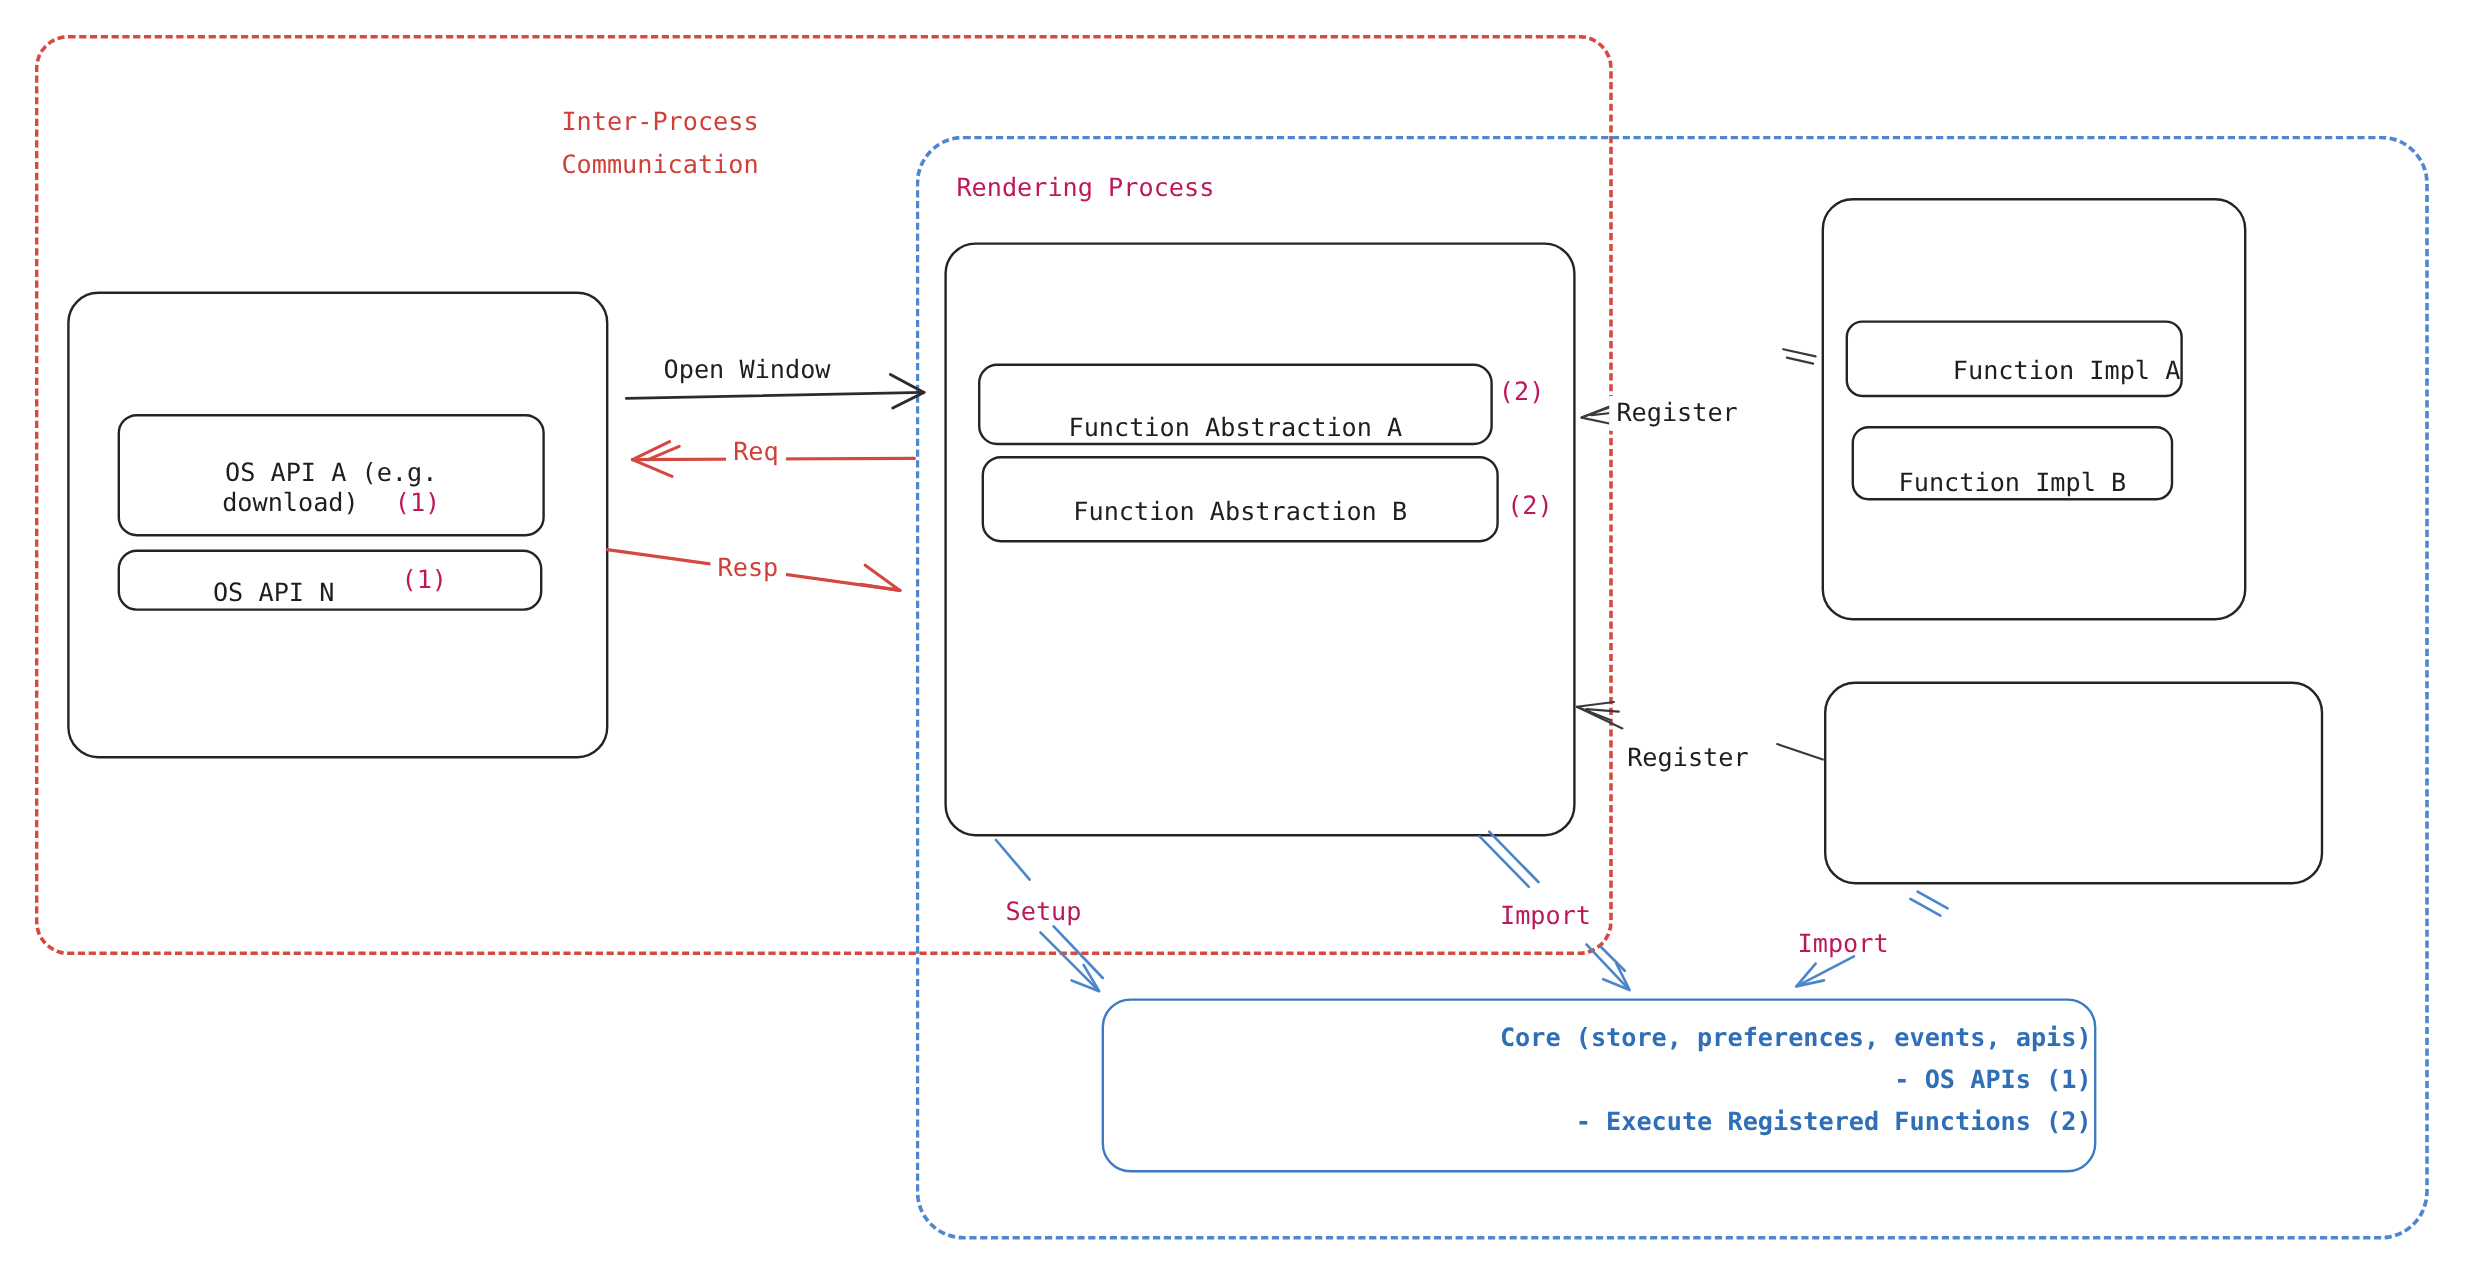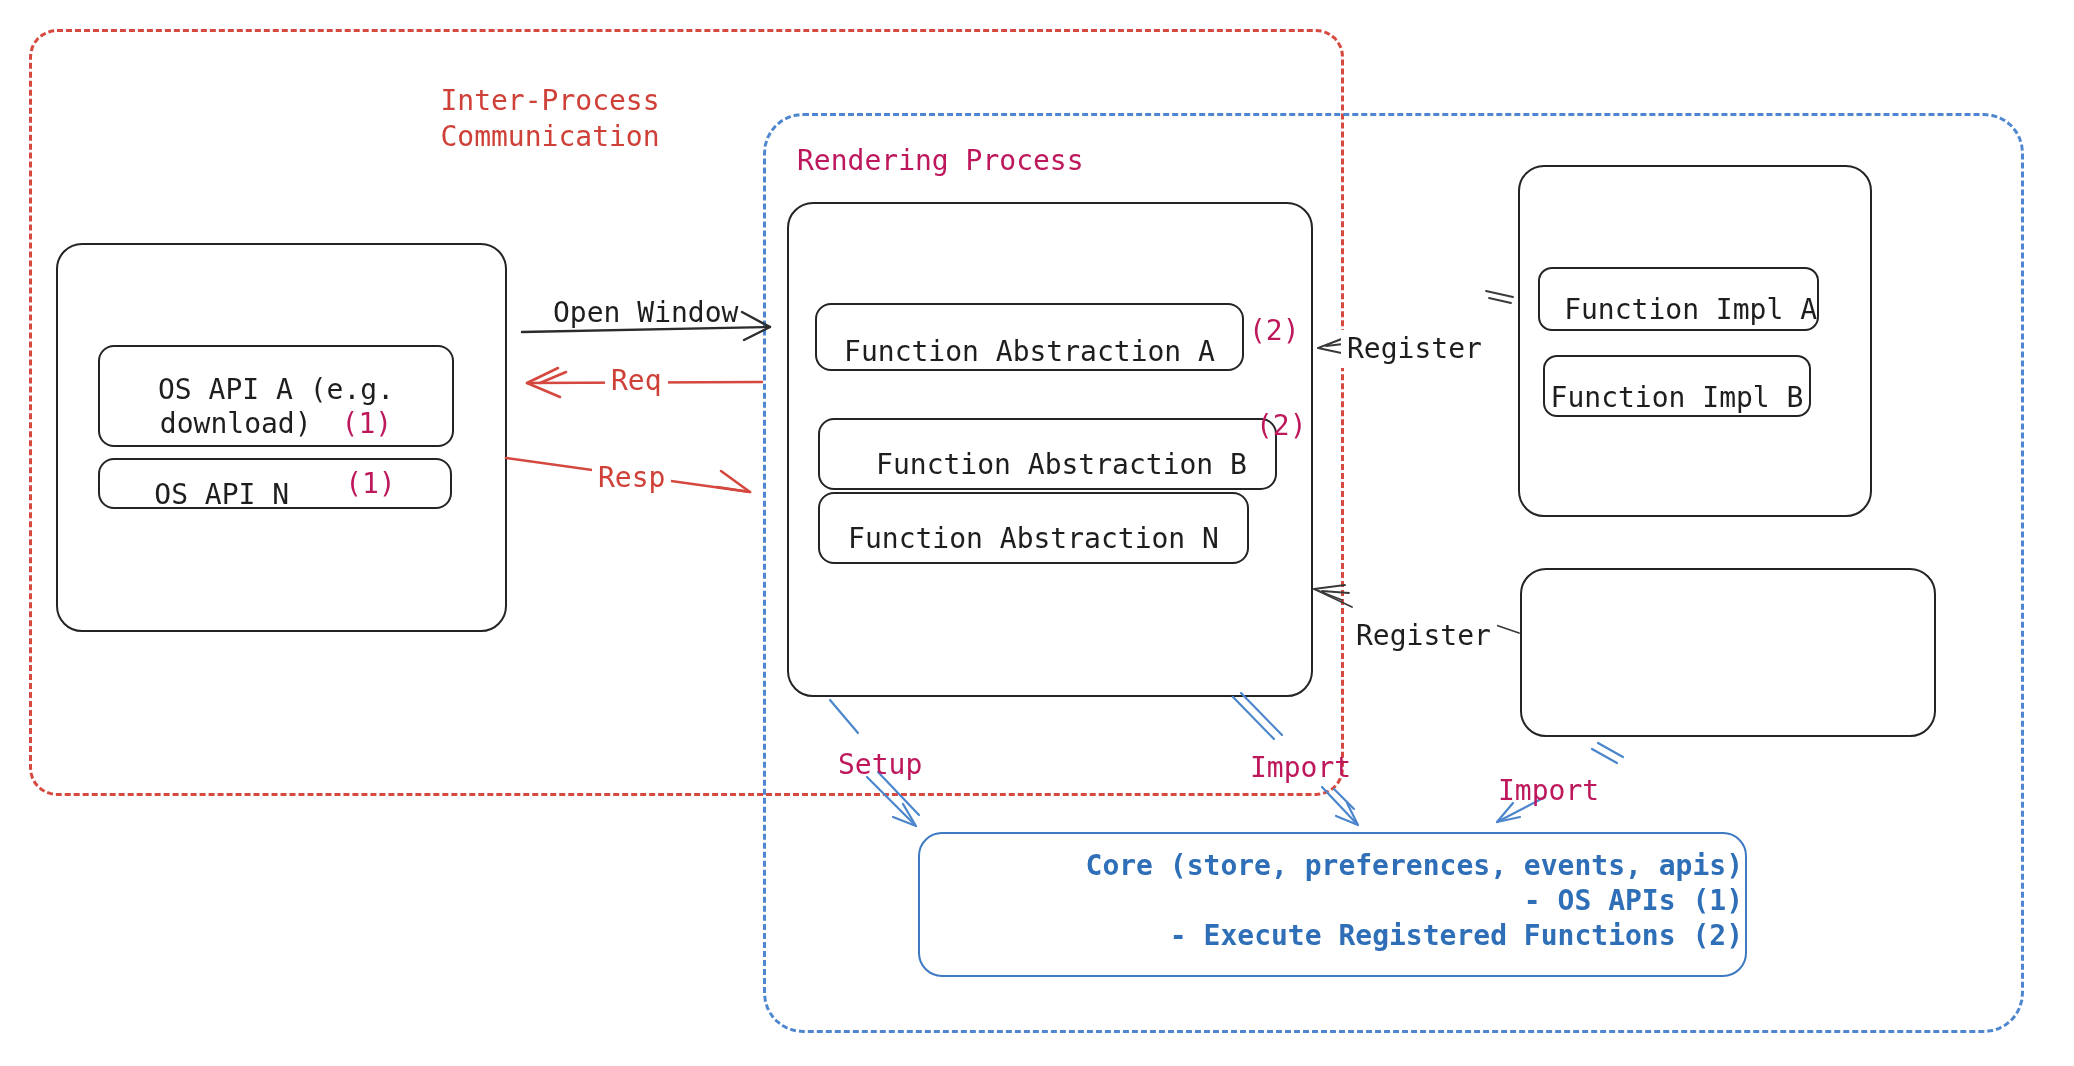--- a/index.html
+++ b/index.html
@@ -1,19 +1,19 @@
 <!DOCTYPE html>
 <html><head>
 <meta charset="utf-8">
 <style>
   html,body{margin:0;padding:0;background:#ffffff;}
   .canvas{position:relative;width:2074px;height:1066px;background:#ffffff;overflow:hidden;
           font-family:"DejaVu Sans Mono","Liberation Mono",monospace;color:#1e1e1e;}
   .abs{position:absolute;white-space:pre;}
-  .t28{font-size:28px;line-height:1.2;}
+  .t28{font-size:21px;line-height:1.2;}
   .ink{color:#1e1e1e;margin-top:22px;}
   .red{color:#cf4038;text-align:right;}
   .blue{color:#be185d;}
   .whitebg{background:#ffffff;padding:2px 6px;}
 
   
   .group-red{left:29px;top:29px;width:1309px;height:761px;border:3px dashed #d6493f;border-radius:28px;z-index:1;}
   .group-blue{left:763px;top:113px;width:1255px;height:914px;border:3px dashed #4e86cf;border-radius:40px;z-index:1;}
   .group{position:absolute;background:transparent;}
 
@@ -26,21 +26,21 @@
   .el-electron{left:56px;top:243px;width:447px;height:385px;}
   .el-electron-title{left:93px;top:279px;}
   .el-osapi-a{left:98px;top:345px;width:352px;height:98px;flex-direction:column;}
   .el-osapi-n{left:98px;top:458px;width:350px;height:47px;}
   .gap30{display:inline-block;width:30px;}
   .gap56{display:inline-block;width:56px;}
 
   .el-web{left:787px;top:202px;width:522px;height:491px;}
   .el-web-title{left:930px;top:268px;}
   .el-fa-a{left:815px;top:303px;width:425px;height:64px;align-items:flex-end;}
-  .el-fa-b{left:818px;top:418px;width:427px;height:68px;padding-left:28px;}
+  .el-fa-b{left:818px;top:380px;width:427px;height:68px;}
   .el-fa-n{left:818px;top:492px;width:427px;height:68px;}
   .el-fa-a-badge{left:1249px;top:314px;z-index:4;}
   .el-fa-b-badge{left:1256px;top:409px;z-index:4;}
   .el-execute{left:840px;top:620px;}
 
   .el-plugin-a{left:1518px;top:165px;width:350px;height:348px;}
   .el-plugin-a-title{left:1553px;top:218px;}
   .el-impl-a{left:1538px;top:267px;width:277px;height:60px;border-radius:14px;justify-content:flex-end;}
   .el-impl-b{left:1543px;top:355px;width:264px;height:58px;border-radius:14px;align-items:flex-end;}
   .el-init{left:1553px;top:438px;}
@@ -94,23 +94,20 @@
   <div class="box el-web"></div>
   <div class="abs t28 ink el-web-title">Web</div>
   <div class="box-sm el-fa-a">
       <span class="t28 ink">Function Abstraction A</span>
     </div>
   <div class="abs t28 blue el-fa-a-badge">(2)</div>
   <div class="box-sm el-fa-b">
       <span class="t28 ink">Function Abstraction B</span>
     </div>
   <div class="abs t28 blue el-fa-b-badge">(2)</div>
-  <div class="box-sm el-fa-n">
-      <span class="t28 ink">Function Abstraction N</span>
-    </div>
   <div class="abs t28 ink el-execute">execute(fn_reg_name)</div>
 
   <div class="box el-plugin-a"></div>
   <div class="abs t28 ink el-plugin-a-title">Plugin A</div>
   <div class="box-sm el-impl-a">
       <span class="t28 ink">Function Impl A</span>
     </div>
   <div class="box-sm el-impl-b">
       <span class="t28 ink">Function Impl B</span>
     </div>

